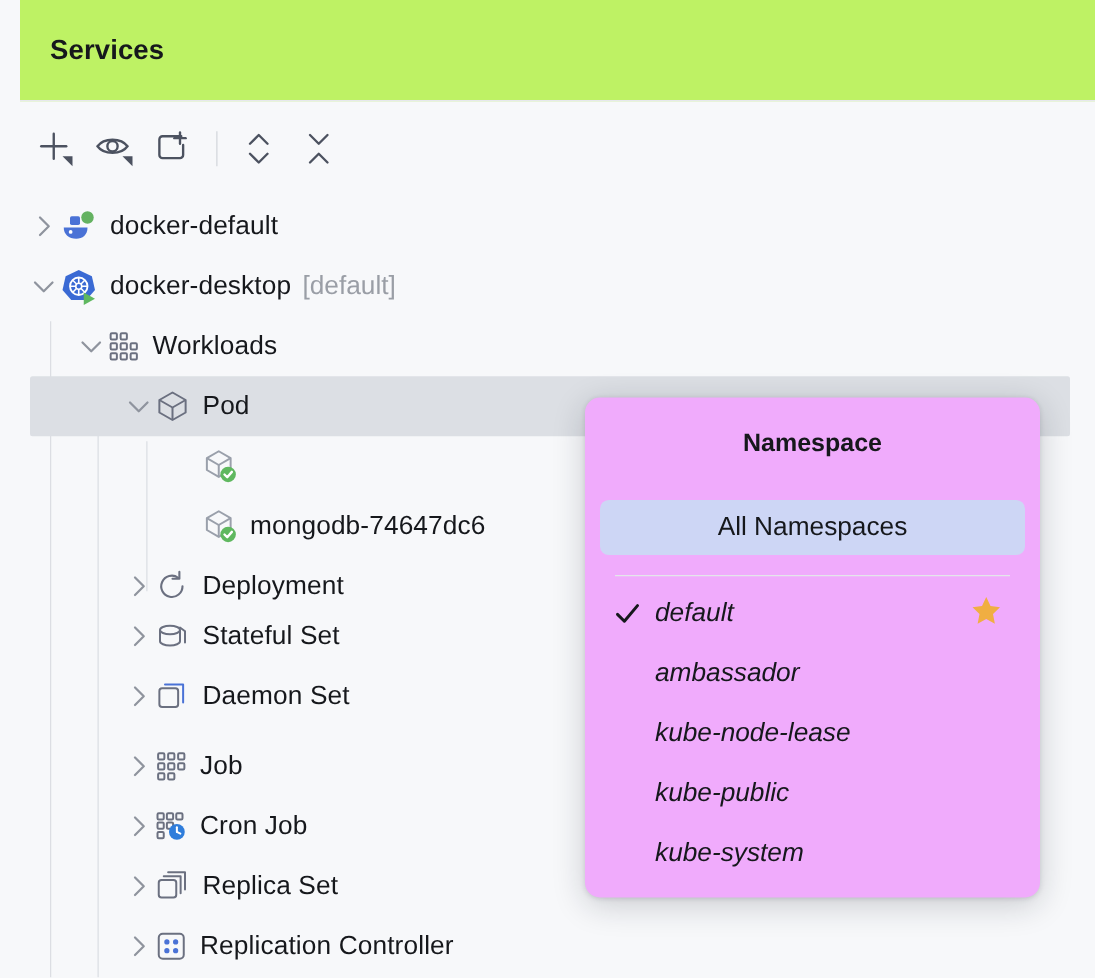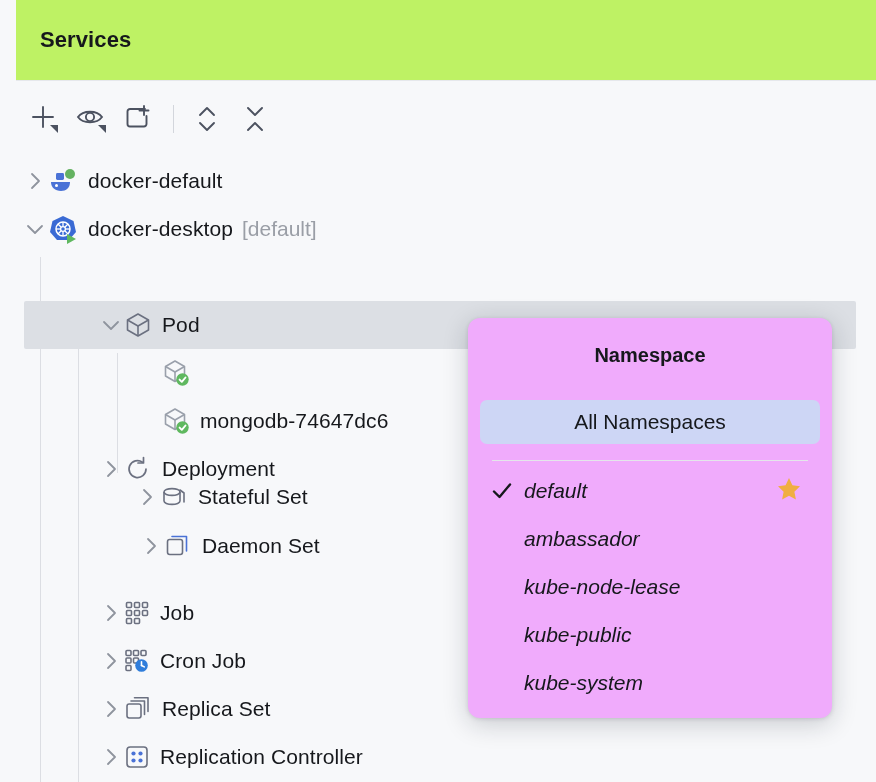--- a/index.html
+++ b/index.html
@@ -210,20 +210,44 @@
           <line x1="20" y1="10" x2="16.8" y2="13.2"></line>
                 <line x1="13.2" y1="16.8" x2="10" y2="20"></line>
         </g>
         <path d="M19 20 L28 25 L19 30 Z" fill="#5fb85f"></path>
       </svg>
           </span>
           <span class="label">docker-desktop</span>
           <span class="label-dim">[default]</span>
         </div>
       </div>
+      <div class="row" style="top: 96px;">
+        <div class="row-inner" style="margin-left: 60px;">
+          <div class="chev">
+            <svg width="22" height="22" viewBox="0 0 22 22">
+    <polyline points="4,8 11,15 18,8" fill="none" stroke="#8f949e" stroke-width="1.8" stroke-linecap="round" stroke-linejoin="round"></polyline>
+            </svg>
+          </div>
+          <span class="ic">
+            <svg width="26" height="26" viewBox="0 0 26 26">
+        <g fill="none" stroke="#6b7080" stroke-width="1.6">
+          <rect x="2.5" y="2.5" width="5" height="5" rx="1"></rect>
+          <rect x="10.5" y="2.5" width="5" height="5" rx="1"></rect>
+          <rect x="2.5" y="10.5" width="5" height="5" rx="1"></rect>
+          <rect x="10.5" y="10.5" width="5" height="5" rx="1"></rect>
+          <rect x="18.5" y="10.5" width="5" height="5" rx="1"></rect>
+          <rect x="2.5" y="18.5" width="5" height="5" rx="1"></rect>
+          <rect x="10.5" y="18.5" width="5" height="5" rx="1"></rect>
+          <rect x="18.5" y="18.5" width="5" height="5" rx="1"></rect>
+        </g>
+      </svg>
+          </span>
+          <span class="label">Workloads</span>
+        </div>
+      </div>
       <div class="row selected" style="top: 144px;">
         <div class="row-inner" style="margin-left: 98px;">
           <div class="chev">
             <svg width="22" height="22" viewBox="0 0 22 22">
     <polyline points="4,8 11,15 18,8" fill="none" stroke="#8f949e" stroke-width="1.8" stroke-linecap="round" stroke-linejoin="round"></polyline>
             </svg>
           </div>
           <span class="ic">
             <svg width="28" height="28" viewBox="0 0 28 28">
         <g fill="none" stroke="#6b7080" stroke-width="1.6" stroke-linejoin="round">
@@ -278,40 +302,40 @@
           </div>
           <span class="ic">
             <svg width="28" height="28" viewBox="0 0 28 28">
         <path d="M22 14 A8.5 8.5 0 1 1 18.5 7.2" fill="none" stroke="#6b7080" stroke-width="1.7" stroke-linecap="round"></path>
         <polyline points="19.5,2.5 19.5,8 14,8" fill="none" stroke="#6b7080" stroke-width="1.7" stroke-linecap="round" stroke-linejoin="round"></polyline>
       </svg>
           </span>
           <span class="label">Deployment</span>
         </div>
       </div>
-      <div class="row" style="top: 316px; padding-left: 36px;">
+      <div class="row" style="top: 328px;">
         <div class="row-inner" style="margin-left: 98px;">
           <div class="chev">
             <svg width="22" height="22" viewBox="0 0 22 22">
     <polyline points="8,4 15,11 8,18" fill="none" stroke="#8f949e" stroke-width="1.8" stroke-linecap="round" stroke-linejoin="round"></polyline>
             </svg>
           </div>
           <span class="ic">
             <svg width="28" height="28" viewBox="0 0 28 28">
         <g fill="none" stroke="#6b7080" stroke-width="1.6">
           <ellipse cx="12" cy="9" rx="8" ry="3.4"></ellipse>
           <path d="M4 9 L4 18 A8 3.4 0 0 0 20 18 L20 9"></path>
           <path d="M20 7 L24 10 L24 19" stroke-linecap="round"></path>
         </g>
       </svg>
           </span>
           <span class="label">Stateful Set</span>
         </div>
       </div>
-      <div class="row" style="top: 365px; padding-left: 40px;">
+      <div class="row" style="top: 376px;">
         <div class="row-inner" style="margin-left: 98px;">
           <div class="chev">
             <svg width="22" height="22" viewBox="0 0 22 22">
     <polyline points="8,4 15,11 8,18" fill="none" stroke="#8f949e" stroke-width="1.8" stroke-linecap="round" stroke-linejoin="round"></polyline>
             </svg>
           </div>
           <span class="ic">
             <svg width="28" height="28" viewBox="0 0 28 28">
         <rect x="3.5" y="7.5" width="15" height="15" rx="2.2" fill="none" stroke="#6b7080" stroke-width="1.6"></rect>
         <path d="M8 4.5 L22.5 4.5 L22.5 19" fill="none" stroke="#4a72d6" stroke-width="1.6" stroke-linecap="round" stroke-linejoin="round"></path>

